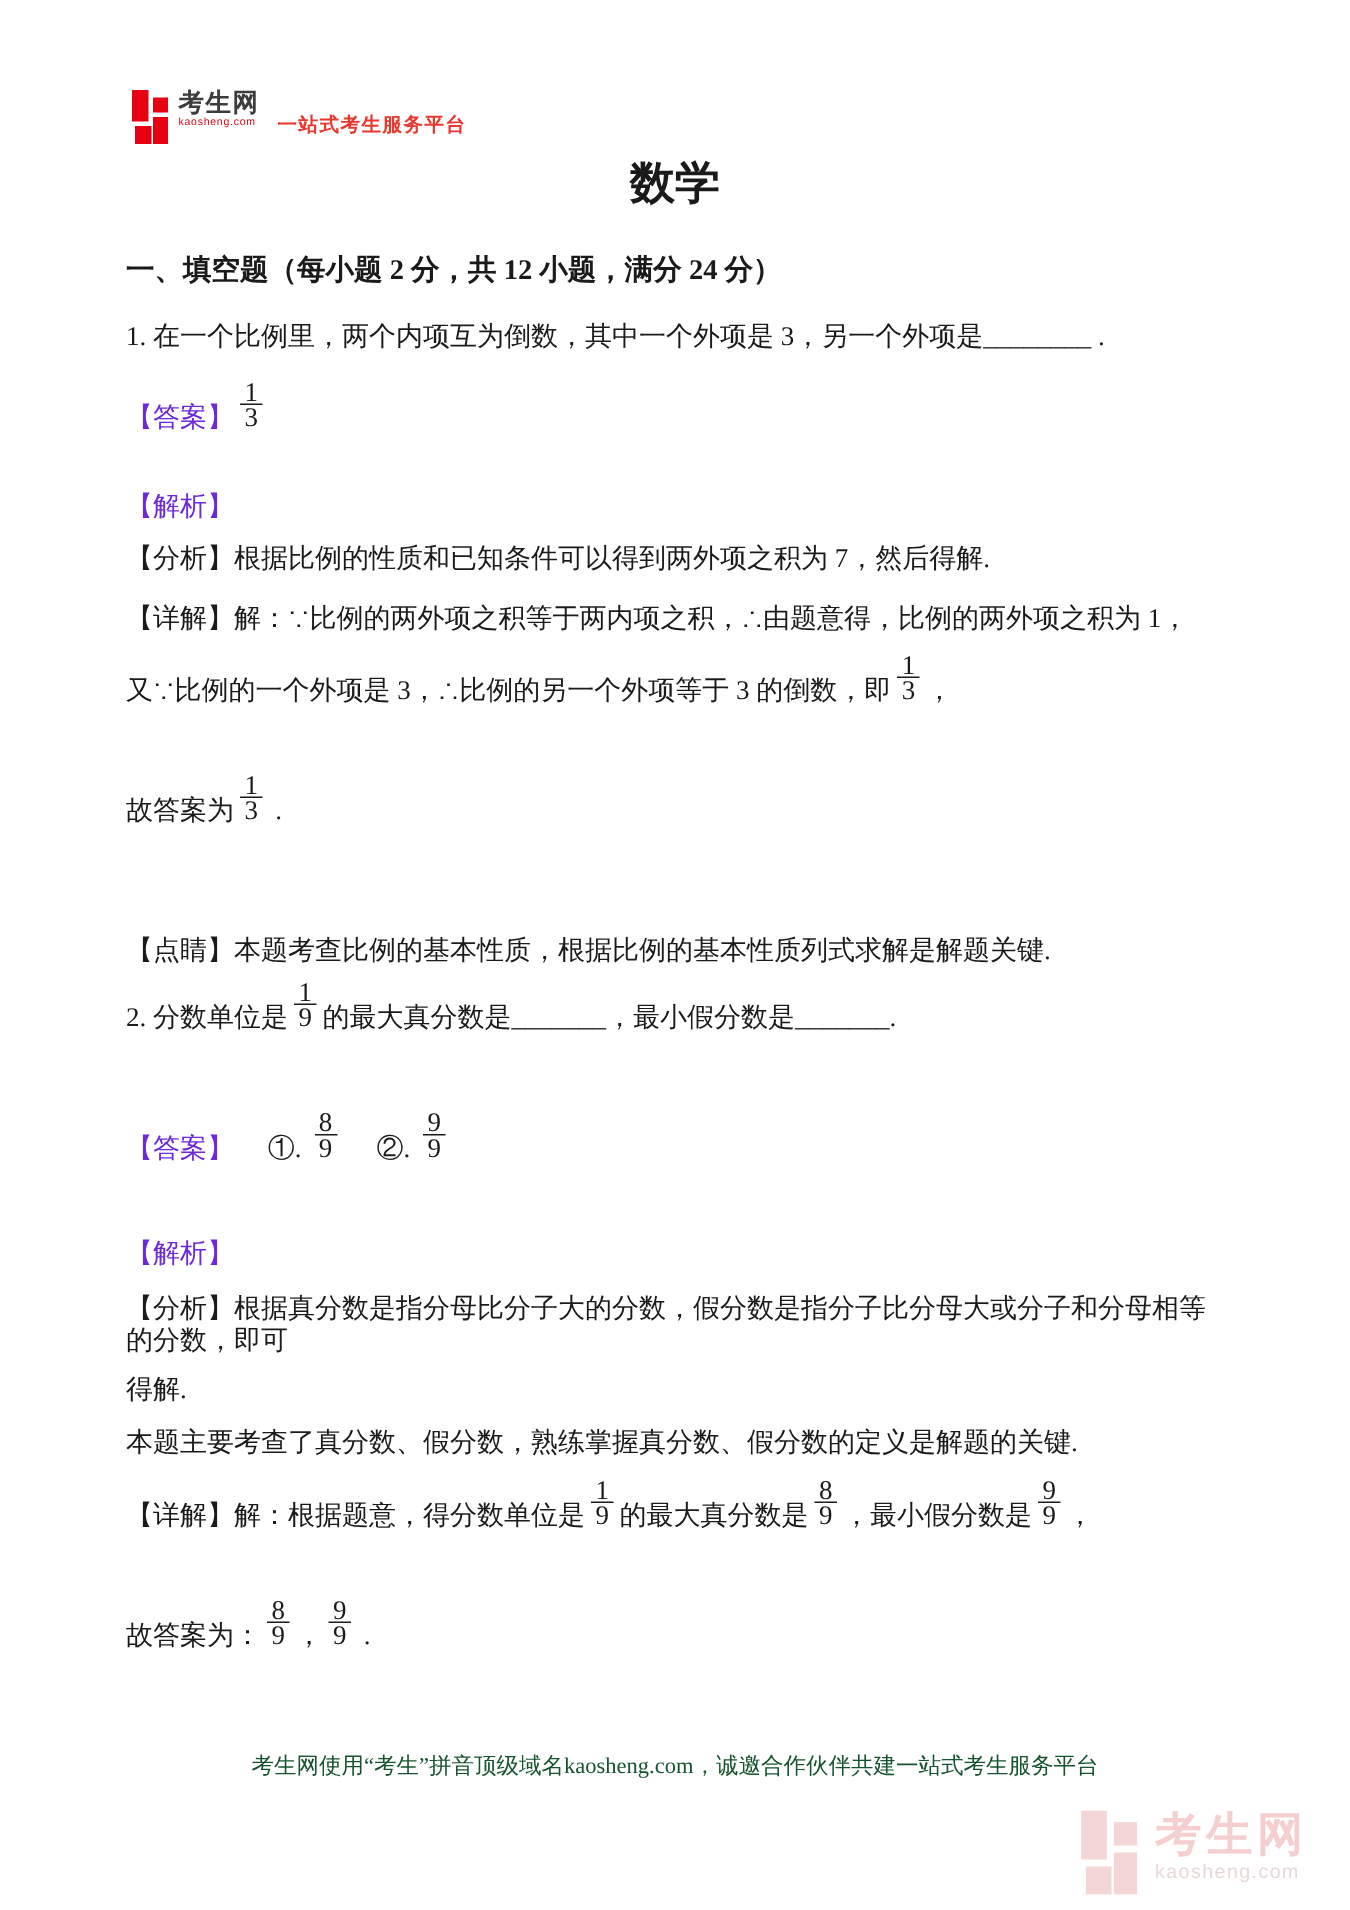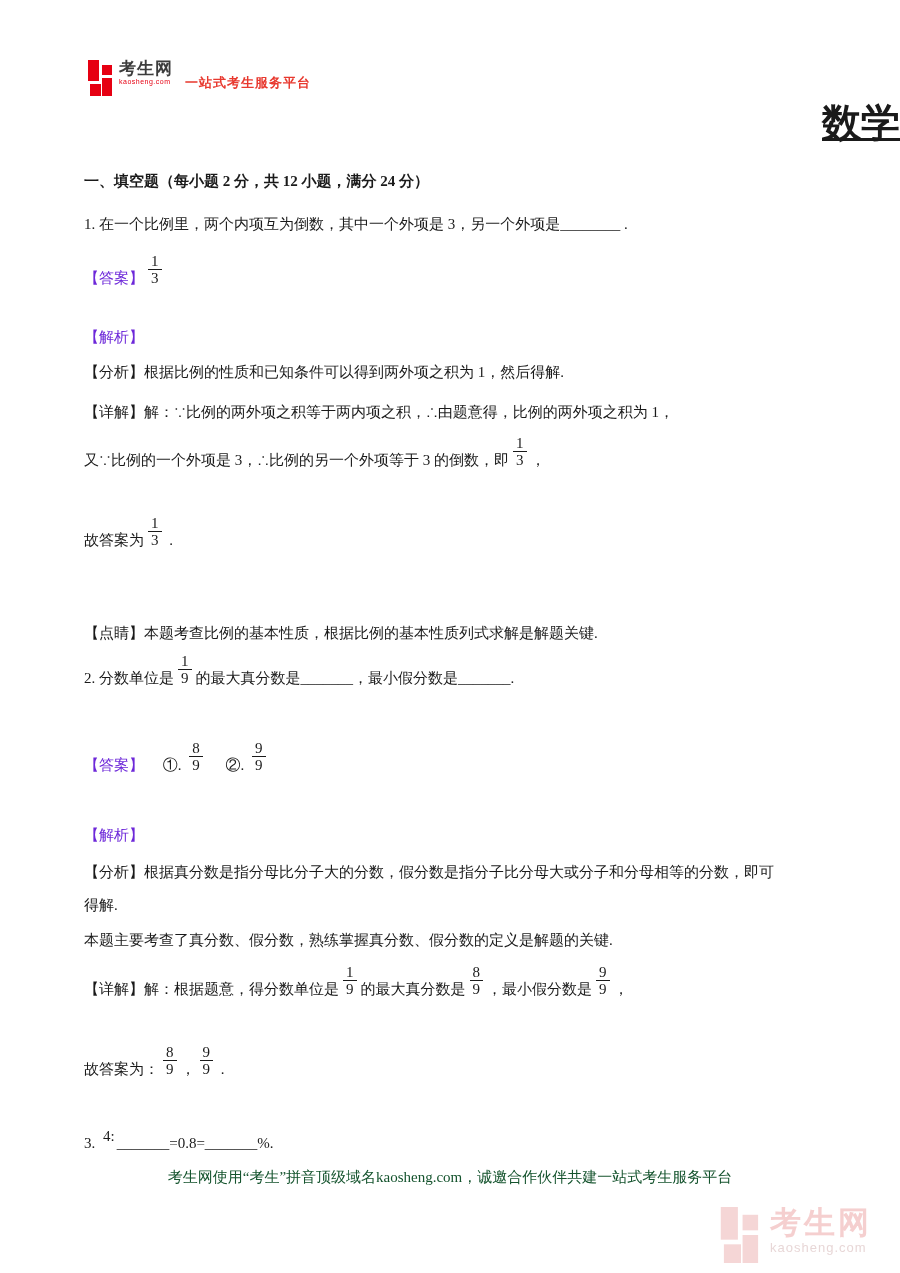--- a/index.html
+++ b/index.html
@@ -12,24 +12,24 @@
     color:#1a1a1a;
   }
   
   .logo{position:absolute;top:60px;left:88px;display:flex;align-items:flex-start;}
   .logo-icon{width:26px;height:36px;margin-right:5px;}
   .logo-block{display:flex;flex-direction:column;line-height:1;}
   .logo-name{font-size:17px;font-weight:bold;color:#3c3c3c;letter-spacing:1px;font-family:"Liberation Sans","DejaVu Sans",sans-serif;}
   .logo-domain{font-size:7px;color:#e60012;letter-spacing:.5px;margin-top:1px;font-family:"Liberation Sans","DejaVu Sans",sans-serif;}
   .logo-tagline{font-size:13px;font-weight:bold;color:#e8392f;margin:14px 0 0 12px;letter-spacing:1px;font-family:"Liberation Sans","DejaVu Sans",sans-serif;}
   
-  .title{font-size:39px;line-height:34px;font-weight:bold;text-align:right;margin:106px 0 0;text-decoration:underline;}
-  .section{font-size:15px;line-height:26px;font-weight:bold;margin:28px 84px 0;}
+  .title{font-size:30px;line-height:34px;font-weight:bold;text-align:center;margin:106px 0 0;}
+  .section{font-size:19px;line-height:26px;font-weight:bold;margin:28px 84px 0;}
   
-  .content{margin:0 84px;font-size:15px;}
+  .content{margin:0 84px;font-size:18px;}
   .line{line-height:21px;}
   .lbl{color:#6d28d9;}
   .raised{vertical-align:7px;margin:0 2px 0 4px;}
   .frac{display:inline-block;text-align:center;vertical-align:baseline;margin:0 4px;line-height:normal;}
   .frac .num{display:block;line-height:16px;padding:0 3px;border-bottom:1.3px solid #1a1a1a;}
   .frac .den{display:block;line-height:16px;padding:0 3px;}
   
   .footer{position:absolute;top:1168px;left:0;width:100%;text-align:center;font-size:15px;color:#14532d;}
   
   .watermark{position:absolute;right:28px;bottom:10px;display:flex;align-items:flex-start;}
@@ -58,34 +58,33 @@
   </div>
 
   <div class="title">数学</div>
 
   <div class="section">一、填空题（每小题 2 分，共 12 小题，满分 24 分）</div>
 
   <div class="content" id="content">
       <div class="line" style="margin-top: 20px;"><span class="txt">1.  在一个比例里，两个内项互为倒数，其中一个外项是 3，另一个外项是________ .</span></div>
       <div class="line" style="margin-top: 18px;"><span class="lbl">【答案】</span><span class="frac"><span class="num">1</span><span class="den">3</span></span></div>
       <div class="line" style="margin-top: 38px;"><span class="lbl">【解析】</span></div>
-      <div class="line" style="margin-top: 14px;"><span class="txt">【分析】根据比例的性质和已知条件可以得到两外项之积为 1，然后得解.</span></div>
+      <div class="line" style="margin-top: 14px;"><span class="txt">【分析】根据比例的性质和已知条件可以得到两外项之积为 7，然后得解.</span></div>
       <div class="line" style="margin-top: 19px;"><span class="txt">【详解】解：∵比例的两外项之积等于两内项之积，∴由题意得，比例的两外项之积为 1，</span></div>
       <div class="line" style="margin-top: 12px;"><span class="txt">又∵比例的一个外项是 3，∴比例的另一个外项等于 3 的倒数，即</span><span class="frac"><span class="num">1</span><span class="den">3</span></span><span class="txt">，</span></div>
       <div class="line" style="margin-top: 44px;"><span class="txt">故答案为</span><span class="frac"><span class="num">1</span><span class="den">3</span></span><span class="txt"> .</span></div>
       <div class="line" style="margin-top: 72px;"><span class="txt">【点睛】本题考查比例的基本性质，根据比例的基本性质列式求解是解题关键.</span></div>
       <div class="line" style="margin-top: 9px;"><span class="txt">2.  分数单位是</span><span class="frac"><span class="num">1</span><span class="den">9</span></span><span class="txt">的最大真分数是_______，最小假分数是_______.</span></div>
       <div class="line" style="margin-top: 51px;"><span class="lbl">【答案】</span><span class="txt">　 ①. </span><span class="frac"><span class="num">8</span><span class="den">9</span></span><span class="txt">　 ②. </span><span class="frac"><span class="num">9</span><span class="den">9</span></span></div>
       <div class="line" style="margin-top: 49px;"><span class="lbl">【解析】</span></div>
       <div class="line" style="margin-top: 16px;"><span class="txt">【分析】根据真分数是指分母比分子大的分数，假分数是指分子比分母大或分子和分母相等的分数，即可</span></div>
       <div class="line" style="margin-top: 12px;"><span class="txt">得解.</span></div>
       <div class="line" style="margin-top: 14px;"><span class="txt">本题主要考查了真分数、假分数，熟练掌握真分数、假分数的定义是解题的关键.</span></div>
       <div class="line" style="margin-top: 13px;"><span class="txt">【详解】解：根据题意，得分数单位是</span><span class="frac"><span class="num">1</span><span class="den">9</span></span><span class="txt">的最大真分数是</span><span class="frac"><span class="num">8</span><span class="den">9</span></span><span class="txt">，最小假分数是</span><span class="frac"><span class="num">9</span><span class="den">9</span></span><span class="txt">，</span></div>
       <div class="line" style="margin-top: 44px;"><span class="txt">故答案为：</span><span class="frac"><span class="num">8</span><span class="den">9</span></span><span class="txt">，</span><span class="frac"><span class="num">9</span><span class="den">9</span></span><span class="txt"> .</span></div>
-      <div class="line" style="margin-top: 46px;"><span class="txt">3. </span><span class="raised">4:</span><span class="txt">_______=0.8=_______%.</span></div>
     </div>
 
   <div class="footer">考生网使用“考生”拼音顶级域名kaosheng.com，诚邀合作伙伴共建一站式考生服务平台</div>
 
   <div class="watermark">
     <svg class="wm-icon" viewBox="0 0 26 36">
       <rect x="0" y="0" width="11" height="21" fill="#f5d6d6"></rect>
       <rect x="14" y="5" width="10" height="10" fill="#f5d6d6"></rect>
       <rect x="2" y="24" width="11" height="12" fill="#f5d6d6"></rect>
       <rect x="14" y="18" width="10" height="18" fill="#f5d6d6"></rect>

